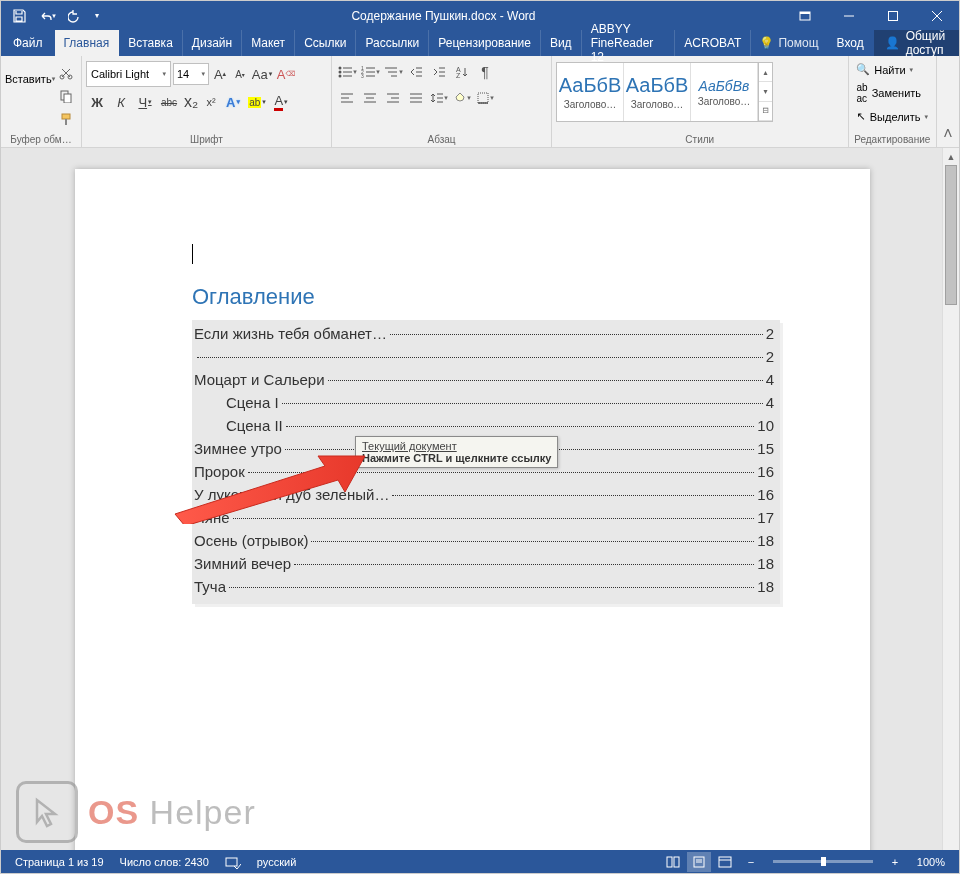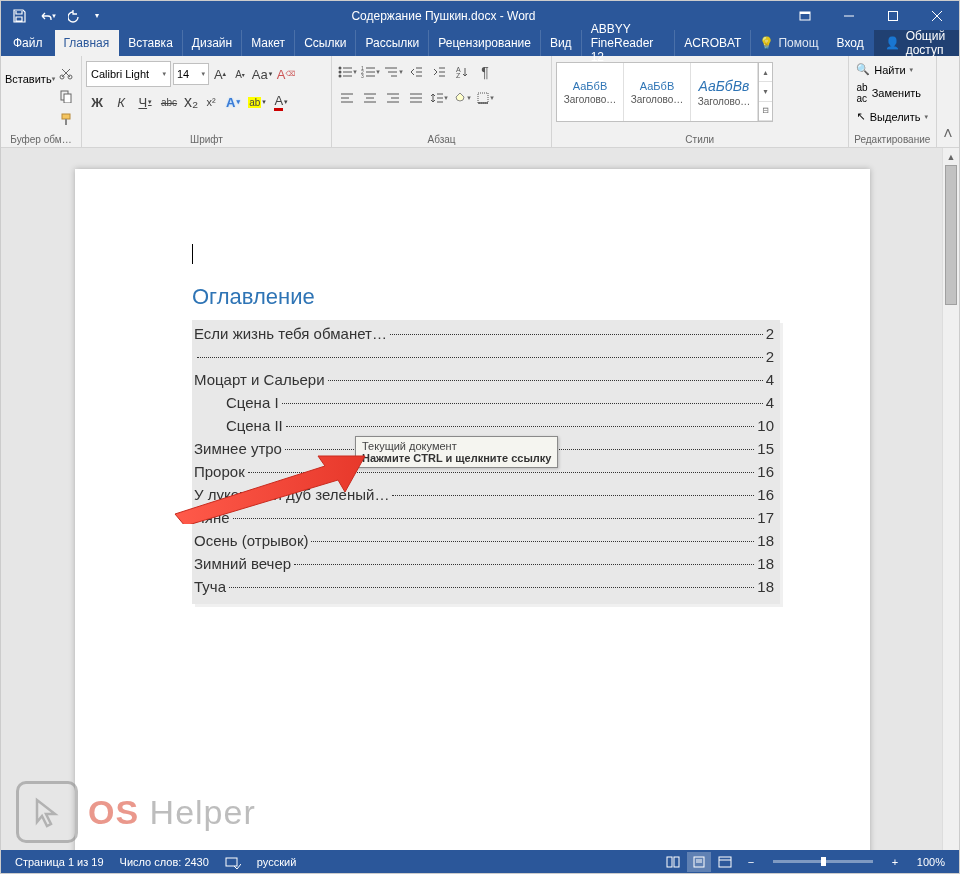--- a/index.html
+++ b/index.html
@@ -44,21 +44,21 @@
 .fbtn .drop { font-size: 7px; margin-left: 1px; }
 
 
 .para-col { display: flex; flex-direction: column; gap: 4px; }
 .para-row { display: flex; gap: 1px; }
 .pbtn { width: 22px; height: 22px; display: flex; align-items: center; justify-content: center; cursor: pointer; }
 
 
 .styles-gallery { display: flex; border: 1px solid #c0c0c0; background: #fff; }
 .style-item { width: 67px; height: 58px; border-right: 1px solid #e0e0e0; display: flex; flex-direction: column; align-items: center; justify-content: center; cursor: pointer; font-size: 10px; padding: 2px; }
-.style-item .preview { font-size: 11px; color: #2e74b5; margin-bottom: 2px; font-family: 'Calibri Light', sans-serif; }
+.style-item .preview { font-size: 20px; color: #2e74b5; margin-bottom: 2px; font-family: 'Calibri Light', sans-serif; }
 .style-item.h1 .preview { color: #2e74b5; }
 .style-item.h2 .preview { color: #2e74b5; font-style: italic; font-size: 14px; }
 .style-item .slabel { color: #555; font-size: 10px; white-space: nowrap; overflow: hidden; }
 .styles-more { width: 14px; display: flex; flex-direction: column; border-left: 1px solid #c0c0c0; }
 .styles-more div { flex: 1; display: flex; align-items: center; justify-content: center; font-size: 8px; color: #666; cursor: pointer; border-bottom: 1px solid #e0e0e0; }
 
 
 .edit-col { display: flex; flex-direction: column; gap: 2px; padding-top: 2px; }
 .edit-btn { display: flex; align-items: center; gap: 4px; font-size: 11px; padding: 2px 4px; cursor: pointer; white-space: nowrap; }
 
@@ -77,21 +77,21 @@
 .toc-title { color: #2e74b5; font-size: 22px; font-family: 'Calibri Light', sans-serif; margin-bottom: 10px; }
 .toc-block { background: #e8e8e8; padding: 2px 6px 6px 2px; box-shadow: 3px 3px 0 rgba(0,0,0,0.06); }
 .toc-entry { display: flex; align-items: baseline; font-size: 15px; color: #333; font-family: 'Calibri Light', Calibri, sans-serif; padding: 3px 0; white-space: nowrap; }
 .toc-entry.indent { padding-left: 32px; }
 .toc-text { flex-shrink: 0; }
 .toc-dots { flex: 1; border-bottom: 1.5px dotted #333; margin: 0 3px; position: relative; top: -4px; min-width: 10px; }
 .toc-page { flex-shrink: 0; }
 
 
 .tooltip { position: absolute; left: 280px; top: 267px; background: #f5f5f0; border: 1px solid #8a8a8a; padding: 3px 6px; font-size: 11px; z-index: 10; box-shadow: 1px 1px 3px rgba(0,0,0,0.2); }
-.tooltip .tt1 { color: #444; }
+.tooltip .tt1 { color: #444; text-decoration: underline; }
 .tooltip .tt2 { font-weight: bold; color: #333; }
 
 
 .red-arrow { position: absolute; left: 95px; top: 285px; z-index: 11; pointer-events: none; }
 
 
 .statusbar { position: absolute; bottom: 0; left: 0; right: 0; height: 23px; background: #2b579a; color: #fff; display: flex; align-items: center; font-size: 11px; padding: 0 6px; }
 .sb-item { padding: 0 8px; display: flex; align-items: center; gap: 4px; cursor: pointer; }
 .sb-right { margin-left: auto; display: flex; align-items: center; gap: 2px; }
 .view-btn { width: 24px; height: 20px; display: flex; align-items: center; justify-content: center; cursor: pointer; }

